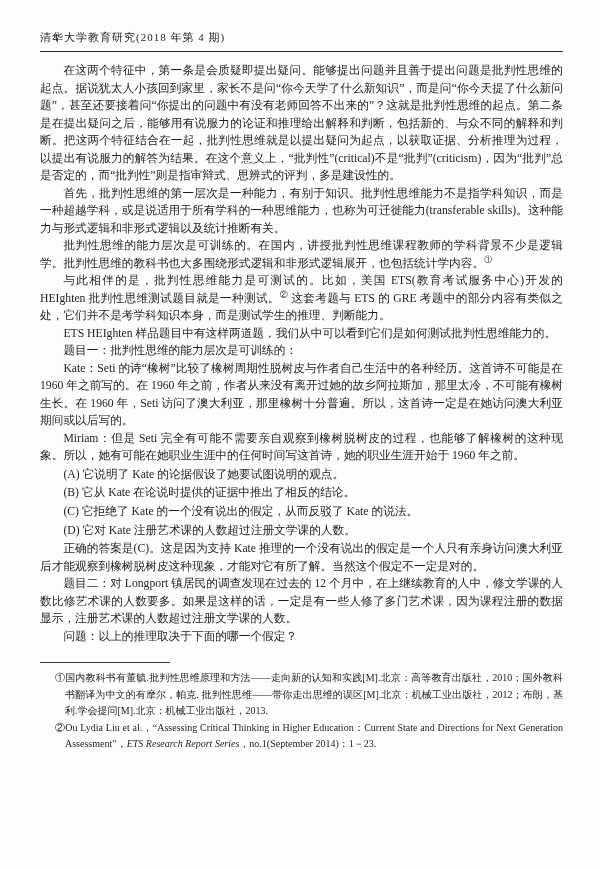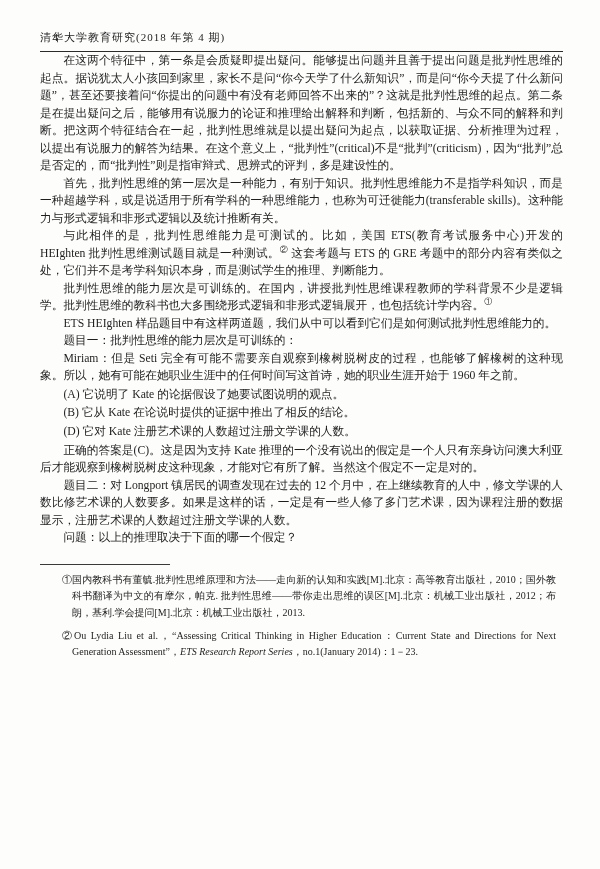--- a/index.html
+++ b/index.html
@@ -13,62 +13,65 @@
     padding: 30px 37px 0 40px;
     overflow: hidden;
     font-family: "Liberation Serif", "DejaVu Serif", serif;
   }
   .page-header { position: relative; height: 15px; font-size: 11px; }
   .page-num { position: absolute; left: 0; top: 1px; letter-spacing: 3px; }
   .journal-title { position: absolute; left: 0; right: 0; top: 0; text-align: left; letter-spacing: 1px; }
   .header-rule { border-bottom: 1.6px solid #2b2b2b; margin-top: 6px; }
 
   .article-body {
+    margin-top: 10px;
     font-size: 11.7px;
     line-height: 17.5px;
     text-align: justify;
   }
   .para { margin: 0; text-indent: 2em; }
   .para.option { margin: 1.2px 0; }
   .para sup { font-size: 8px; line-height: 0; vertical-align: super; }
 
   .footnote-sep { width: 130px; border-top: 1.2px solid #3a3a3a; margin-top: 17px; }
   .footnotes {
     margin-top: 7px;
     font-size: 10px;
     line-height: 16.4px;
     text-align: justify;
   }
-  .footnote { padding-left: 25px; text-indent: -10px; margin: 7px; }
+  .footnote { padding-left: 25px; text-indent: -10px; margin: 0; }
   .footnote i { font-style: italic; }
 </style>
 </head>
 <body>
 
 <div class="page">
   <header class="page-header">
     <span class="page-num">· 4 ·</span>
     <span class="journal-title">清华大学教育研究(2018 年第 4 期)</span>
   </header>
   <div class="header-rule"></div>
 
   <main class="article-body">
       <p class="para"><span>在这两个特征中，第一条是会质疑即提出疑问。能够提出问题并且善于提出问题是批判性思维的起点。据说犹太人小孩回到家里，家长不是问“你今天学了什么新知识”，而是问“你今天提了什么新问题”，甚至还要接着问“你提出的问题中有没有老师回答不出来的”？这就是批判性思维的起点。第二条是在提出疑问之后，能够用有说服力的论证和推理给出解释和判断，包括新的、与众不同的解释和判断。把这两个特征结合在一起，批判性思维就是以提出疑问为起点，以获取证据、分析推理为过程，以提出有说服力的解答为结果。在这个意义上，“批判性”(critical)不是“批判”(criticism)，因为“批判”总是否定的，而“批判性”则是指审辩式、思辨式的评判，多是建设性的。</span></p>
       <p class="para"><span>首先，批判性思维的第一层次是一种能力，有别于知识。批判性思维能力不是指学科知识，而是一种超越学科，或是说适用于所有学科的一种思维能力，也称为可迁徙能力(transferable skills)。这种能力与形式逻辑和非形式逻辑以及统计推断有关。</span></p>
+      <p class="para"><span>批判性思维的能力层次是可训练的。在国内，讲授批判性思维课程教师的学科背景不少是逻辑学。批判性思维的教科书也大多围绕形式逻辑和非形式逻辑展开，也包括统计学内容。</span><sup>①</sup></p>
       <p class="para"><span>与此相伴的是，批判性思维能力是可测试的。比如，美国 ETS(教育考试服务中心)开发的 HEIghten 批判性思维测试题目就是一种测试。</span><sup>②</sup><span> 这套考题与 ETS 的 GRE 考题中的部分内容有类似之处，它们并不是考学科知识本身，而是测试学生的推理、判断能力。</span></p>
-      <p class="para"><span>批判性思维的能力层次是可训练的。在国内，讲授批判性思维课程教师的学科背景不少是逻辑学。批判性思维的教科书也大多围绕形式逻辑和非形式逻辑展开，也包括统计学内容。</span><sup>①</sup></p>
       <p class="para"><span>ETS HEIghten 样品题目中有这样两道题，我们从中可以看到它们是如何测试批判性思维能力的。</span></p>
       <p class="para"><span>题目一：批判性思维的能力层次是可训练的：</span></p>
+      <p class="para"><span>Kate：Seti 的诗“橡树”比较了橡树周期性脱树皮与作者自己生活中的各种经历。这首诗不可能是在 1960 年之前写的。在 1960 年之前，作者从来没有离开过她的故乡阿拉斯加，那里太冷，不可能有橡树生长。在 1960 年，Seti 访问了澳大利亚，那里橡树十分普遍。所以，这首诗一定是在她访问澳大利亚期间或以后写的。</span></p>
       <p class="para"><span>Miriam：但是 Seti 完全有可能不需要亲自观察到橡树脱树皮的过程，也能够了解橡树的这种现象。所以，她有可能在她职业生涯中的任何时间写这首诗，她的职业生涯开始于 1960 年之前。</span></p>
       <p class="para option"><span>(A) 它说明了 Kate 的论据假设了她要试图说明的观点。</span></p>
       <p class="para option"><span>(B) 它从 Kate 在论说时提供的证据中推出了相反的结论。</span></p>
+      <p class="para option"><span>(C) 它拒绝了 Kate 的一个没有说出的假定，从而反驳了 Kate 的说法。</span></p>
       <p class="para option"><span>(D) 它对 Kate 注册艺术课的人数超过注册文学课的人数。</span></p>
       <p class="para"><span>正确的答案是(C)。这是因为支持 Kate 推理的一个没有说出的假定是一个人只有亲身访问澳大利亚后才能观察到橡树脱树皮这种现象，才能对它有所了解。当然这个假定不一定是对的。</span></p>
       <p class="para"><span>题目二：对 Longport 镇居民的调查发现在过去的 12 个月中，在上继续教育的人中，修文学课的人数比修艺术课的人数要多。如果是这样的话，一定是有一些人修了多门艺术课，因为课程注册的数据显示，注册艺术课的人数超过注册文学课的人数。</span></p>
       <p class="para"><span>问题：以上的推理取决于下面的哪一个假定？</span></p>
     </main>
 
   <div class="footnote-sep"></div>
   <section class="footnotes">
       <div class="footnote"><span class="fn-marker">①</span><span>国内教科书有董毓.批判性思维原理和方法——走向新的认知和实践[M].北京：高等教育出版社，2010；国外教科书翻译为中文的有摩尔，帕克. 批判性思维——带你走出思维的误区[M].北京：机械工业出版社，2012；布朗，基利.学会提问[M].北京：机械工业出版社，2013.</span></div>
-      <div class="footnote"><span class="fn-marker">②</span><span>Ou Lydia Liu et al.，“Assessing Critical Thinking in Higher Education：Current State and Directions for Next Generation Assessment”，</span><i>ETS Research Report Series</i><span>，no.1(January 2014)：1－23.</span></div>
+      <div class="footnote"><span class="fn-marker">②</span><span>Ou Lydia Liu et al.，“Assessing Critical Thinking in Higher Education：Current State and Directions for Next Generation Assessment”，</span><i>ETS Research Report Series</i><span>，no.1(September 2014)：1－23.</span></div>
     </section>
 </div>
 
 </body></html>

